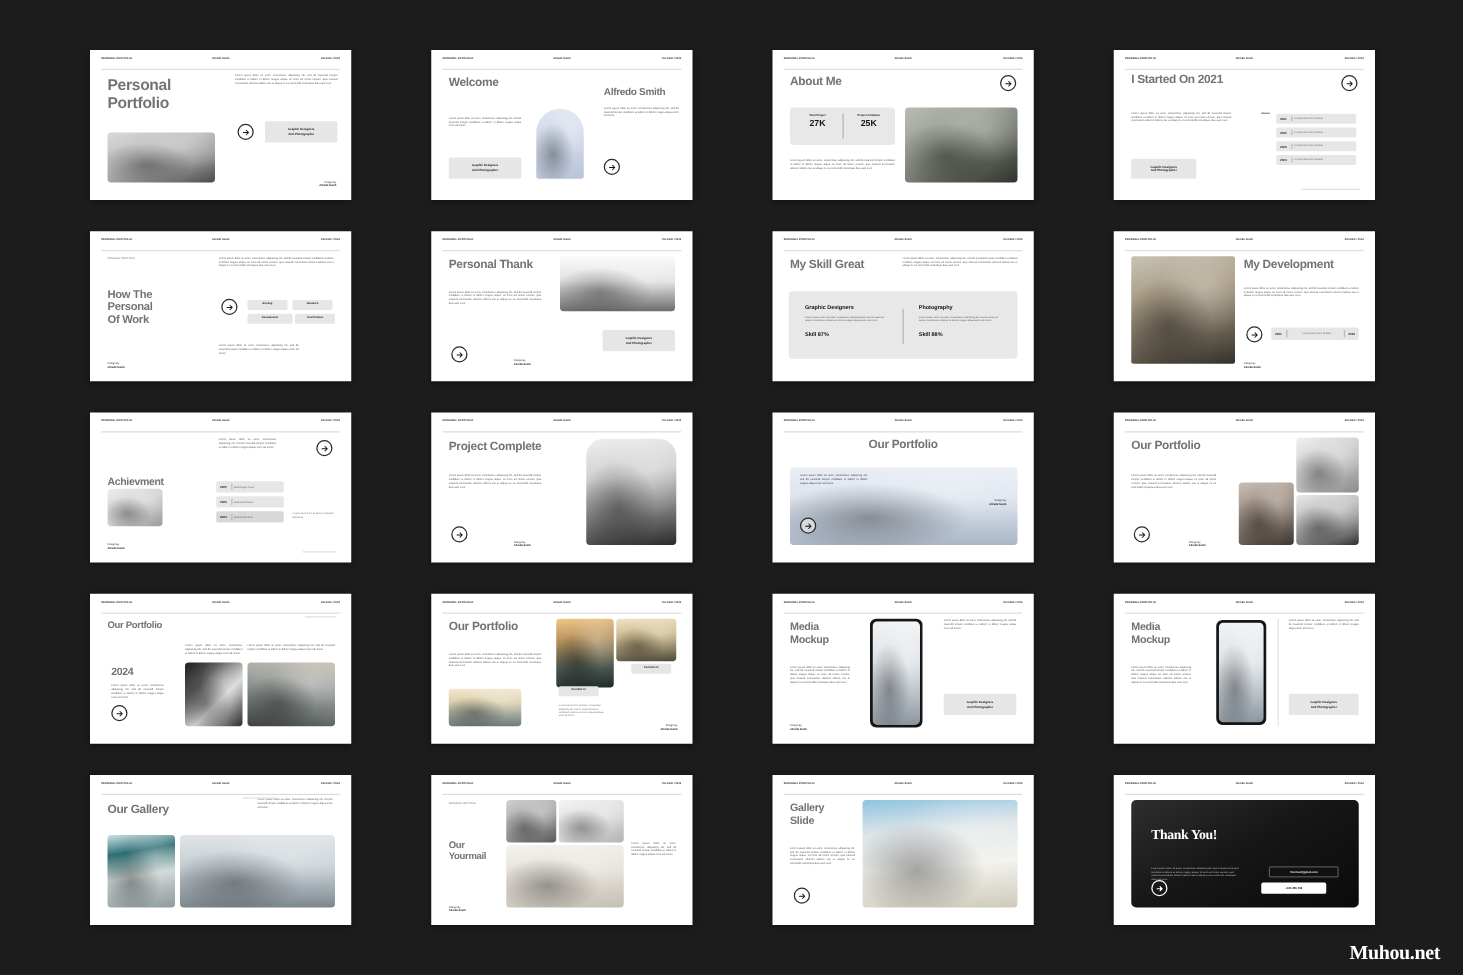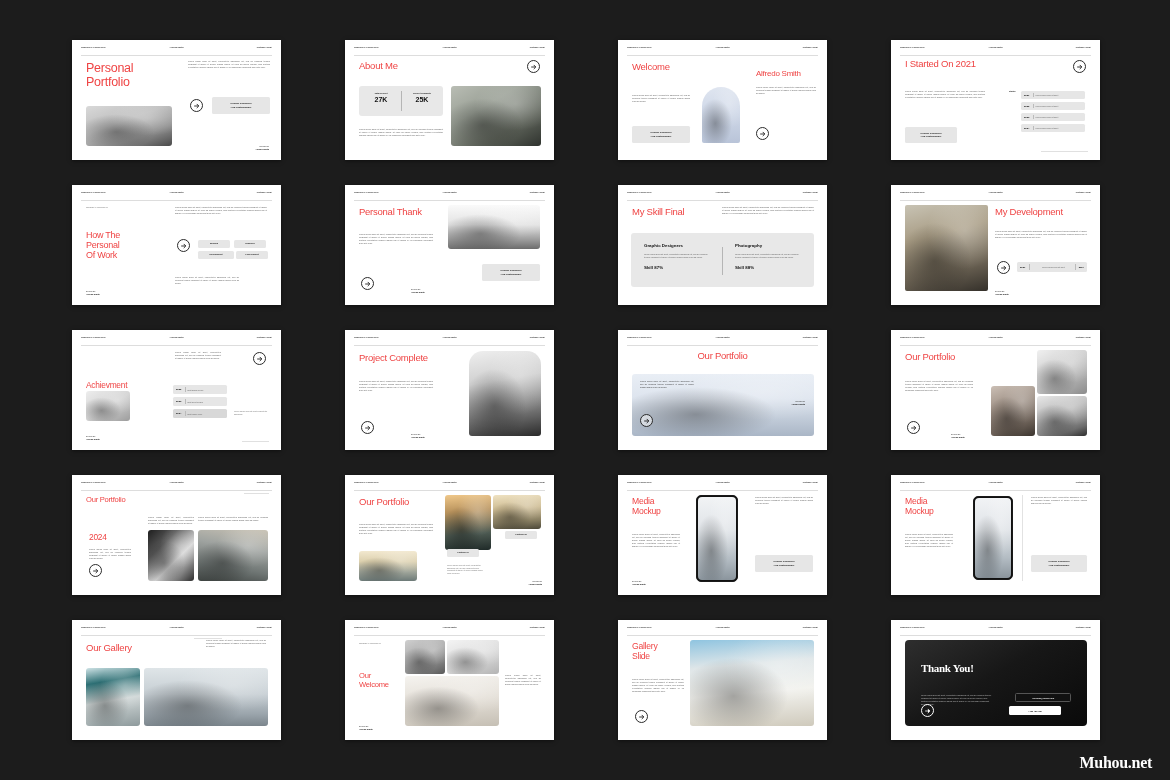--- a/index.html
+++ b/index.html
@@ -35,21 +35,21 @@
     transform: scale(1.0);
   }
   .shdr .l { left: 0; }
   .shdr .c { left: 50%; transform: translateX(-50%); text-align: center; }
   .shdr .r { right: 0; text-align: right; }
   .hrule { position:absolute; left:9px; right:9px; top:15px; height:.4px; background:#ddd; }
 
   
   .title {
     position: absolute;
-    font-weight: 400; color: #ef4444;
+    font-weight: 700; color: #737373;
     letter-spacing: -.25px; line-height: 1.08;
   }
   .t-xl { font-size: 12.5px; }
   .t-lg { font-size: 9.5px; }
   .t-md { font-size: 8px; }
   .body {
     position: absolute; font-size: 2.1px; line-height: 3.1px;
     color: #5a5a5a; text-align: justify;
   }
   .micro { position:absolute; font-size:1.9px; line-height:2.6px; color:#777; }
@@ -189,20 +189,43 @@
 
   <div class="slide">
     <div class="shdr">
       <div class="l">PERSONAL
 PORTFOLIO</div>
       <div class="c">Alfredo Smith</div>
       <div class="r">Portfolio
 / 2024</div>
     </div>
     <div class="hrule"></div>
+    <div class="title t-lg" style="left:14px; top:22px;">Welcome</div>
+    <div class="body" style="left:14px; top:54px; width:58px;">Lorem ipsum dolor sit amet, consectetur adipiscing elit, sed do eiusmod tempor incididunt ut labore et dolore magna aliqua enim ad minim.</div>
+    <div class="img ph-arch" style="left:84px; top:47px; width:38px; height:56px; border-radius:19px 19px 2px 2px;"></div>
+    <div class="title t-md" style="left:138px; top:30px;">Alfredo Smith</div>
+    <div class="body" style="left:138px; top:46px; width:60px;">Lorem ipsum dolor sit amet, consectetur adipiscing elit, sed do eiusmod tempor incididunt ut labore et dolore magna aliqua enim ad minim.</div>
+    <div class="chip" style="left:14px; top:86px; width:58px; height:17px; white-space:pre-line;">Graphic Designers
+And Photographer</div>
+    <div class="arrow" style="left:138px; top:87px;">
+      <svg viewBox="0 0 10 10">
+          <path d="M1 5h6M5 2l3 3-3 3" stroke="#111" stroke-width="1.4" fill="none" stroke-linecap="round" stroke-linejoin="round"></path>
+        </svg>
+    </div>
+  </div>
+
+  <div class="slide">
+    <div class="shdr">
+      <div class="l">PERSONAL
+PORTFOLIO</div>
+      <div class="c">Alfredo Smith</div>
+      <div class="r">Portfolio
+/ 2024</div>
+    </div>
+    <div class="hrule"></div>
     <div class="title t-lg" style="left:14px; top:21px;">About Me</div>
     <div class="arrow" style="right:14px; top:20px;">
       <svg viewBox="0 0 10 10">
           <path d="M1 5h6M5 2l3 3-3 3" stroke="#111" stroke-width="1.4" fill="none" stroke-linecap="round" stroke-linejoin="round"></path>
         </svg>
     </div>
     <div class="panel" style="left:14px; top:46px; width:84px; height:30px;">
       <div style="position:absolute; left:4px; top:6px; width:36px; text-align:center;">
         <div style="font-size:2.2px; font-weight:700; color:#222;">Total Project</div>
         <div style="font-size:7px; font-weight:700; color:#111; margin-top:2px;">27K</div>
@@ -219,43 +242,20 @@
 
   <div class="slide">
     <div class="shdr">
       <div class="l">PERSONAL
 PORTFOLIO</div>
       <div class="c">Alfredo Smith</div>
       <div class="r">Portfolio
 / 2024</div>
     </div>
     <div class="hrule"></div>
-    <div class="title t-lg" style="left:14px; top:22px;">Welcome</div>
-    <div class="body" style="left:14px; top:54px; width:58px;">Lorem ipsum dolor sit amet, consectetur adipiscing elit, sed do eiusmod tempor incididunt ut labore et dolore magna aliqua enim ad minim.</div>
-    <div class="img ph-arch" style="left:84px; top:47px; width:38px; height:56px; border-radius:19px 19px 2px 2px;"></div>
-    <div class="title t-md" style="left:138px; top:30px;">Alfredo Smith</div>
-    <div class="body" style="left:138px; top:46px; width:60px;">Lorem ipsum dolor sit amet, consectetur adipiscing elit, sed do eiusmod tempor incididunt ut labore et dolore magna aliqua enim ad minim.</div>
-    <div class="chip" style="left:14px; top:86px; width:58px; height:17px; white-space:pre-line;">Graphic Designers
-And Photographer</div>
-    <div class="arrow" style="left:138px; top:87px;">
-      <svg viewBox="0 0 10 10">
-          <path d="M1 5h6M5 2l3 3-3 3" stroke="#111" stroke-width="1.4" fill="none" stroke-linecap="round" stroke-linejoin="round"></path>
-        </svg>
-    </div>
-  </div>
-
-  <div class="slide">
-    <div class="shdr">
-      <div class="l">PERSONAL
-PORTFOLIO</div>
-      <div class="c">Alfredo Smith</div>
-      <div class="r">Portfolio
-/ 2024</div>
-    </div>
-    <div class="hrule"></div>
     <div class="title t-lg" style="left:14px; top:19px;">I Started On 2021</div>
     <div class="arrow" style="right:14px; top:20px;">
       <svg viewBox="0 0 10 10">
           <path d="M1 5h6M5 2l3 3-3 3" stroke="#111" stroke-width="1.4" fill="none" stroke-linecap="round" stroke-linejoin="round"></path>
         </svg>
     </div>
     <div class="body" style="left:14px; top:50px; width:80px;">Lorem ipsum dolor sit amet, consectetur adipiscing elit, sed do eiusmod tempor incididunt ut labore et dolore magna aliqua. Ut enim ad minim veniam, quis nostrud exercitation ullamco laboris nisi ut aliquip ex ea commodo consequat duis aute irure.</div>
     <div class="chip" style="left:14px; top:87px; width:52px; height:16px; white-space:pre-line;">Graphic Designers
 And Photographer</div>
     <div class="micro" style="left:118px; top:50px; font-weight:700; color:#222;">Started</div>
@@ -340,21 +340,21 @@
 
   <div class="slide">
     <div class="shdr">
       <div class="l">PERSONAL
 PORTFOLIO</div>
       <div class="c">Alfredo Smith</div>
       <div class="r">Portfolio
 / 2024</div>
     </div>
     <div class="hrule"></div>
-    <div class="title t-lg" style="left:14px; top:22px;">My Skill Final</div>
+    <div class="title t-lg" style="left:14px; top:22px;">My Skill Great</div>
     <div class="body" style="left:104px; top:21px; width:92px;">Lorem ipsum dolor sit amet, consectetur adipiscing elit, sed do eiusmod tempor incididunt ut labore et dolore magna aliqua. Ut enim ad minim veniam, quis nostrud exercitation ullamco laboris nisi ut aliquip ex ea commodo consequat duis aute irure.</div>
     <div class="panel" style="left:13px; top:48px; width:183px; height:54px;">
       <div style="position:absolute; left:13px; top:10px; width:66px;">
         <div style="font-size:4.4px; font-weight:700; color:#111;">Graphic Designers</div>
         <div style="font-size:2px; line-height:2.9px; color:#5e5e5e; margin-top:5px;">Lorem ipsum dolor sit amet, consectetur adipiscing elit, sed do eiusmod tempor incididunt ut labore et dolore magna aliqua enim ad minim.</div>
         <div style="font-size:4.4px; font-weight:700; color:#111; margin-top:6px;">Skill 87%</div>
       </div>
       <div class="vdiv" style="left:91px; top:14px; height:28px;"></div>
       <div style="position:absolute; left:104px; top:10px; width:66px;">
         <div style="font-size:4.4px; font-weight:700; color:#111;">Photography</div>
@@ -623,21 +623,21 @@
       <div class="l">PERSONAL
 PORTFOLIO</div>
       <div class="c">Alfredo Smith</div>
       <div class="r">Portfolio
 / 2024</div>
     </div>
     <div class="hrule"></div>
     <div class="micro" style="left:14px; top:22px;">PERSONAL
 PORTFOLIO</div>
     <div class="title" style="left:14px; top:52px; font-size:7.6px; line-height:1.18; white-space:pre-line;">Our
-Welcome</div>
+Yourmail</div>
     <div class="img ph-desk2 rnd" style="left:60px; top:20px; width:40px; height:34px;"></div>
     <div class="img ph-lap rnd" style="left:102px; top:20px; width:52px; height:34px;"></div>
     <div class="img ph-vase rnd" style="left:60px; top:56px; width:94px; height:50px;"></div>
     <div class="body" style="left:160px; top:54px; width:36px;">Lorem ipsum dolor sit amet, consectetur adipiscing elit, sed do eiusmod tempor incididunt ut labore et dolore magna aliqua enim ad minim.</div>
     <div class="sign" style="left:14px; bottom:9px; text-align:left;">
       <span>Design By</span><br>
       <b>Alfredo Smith</b>
     </div>
   </div>
 

